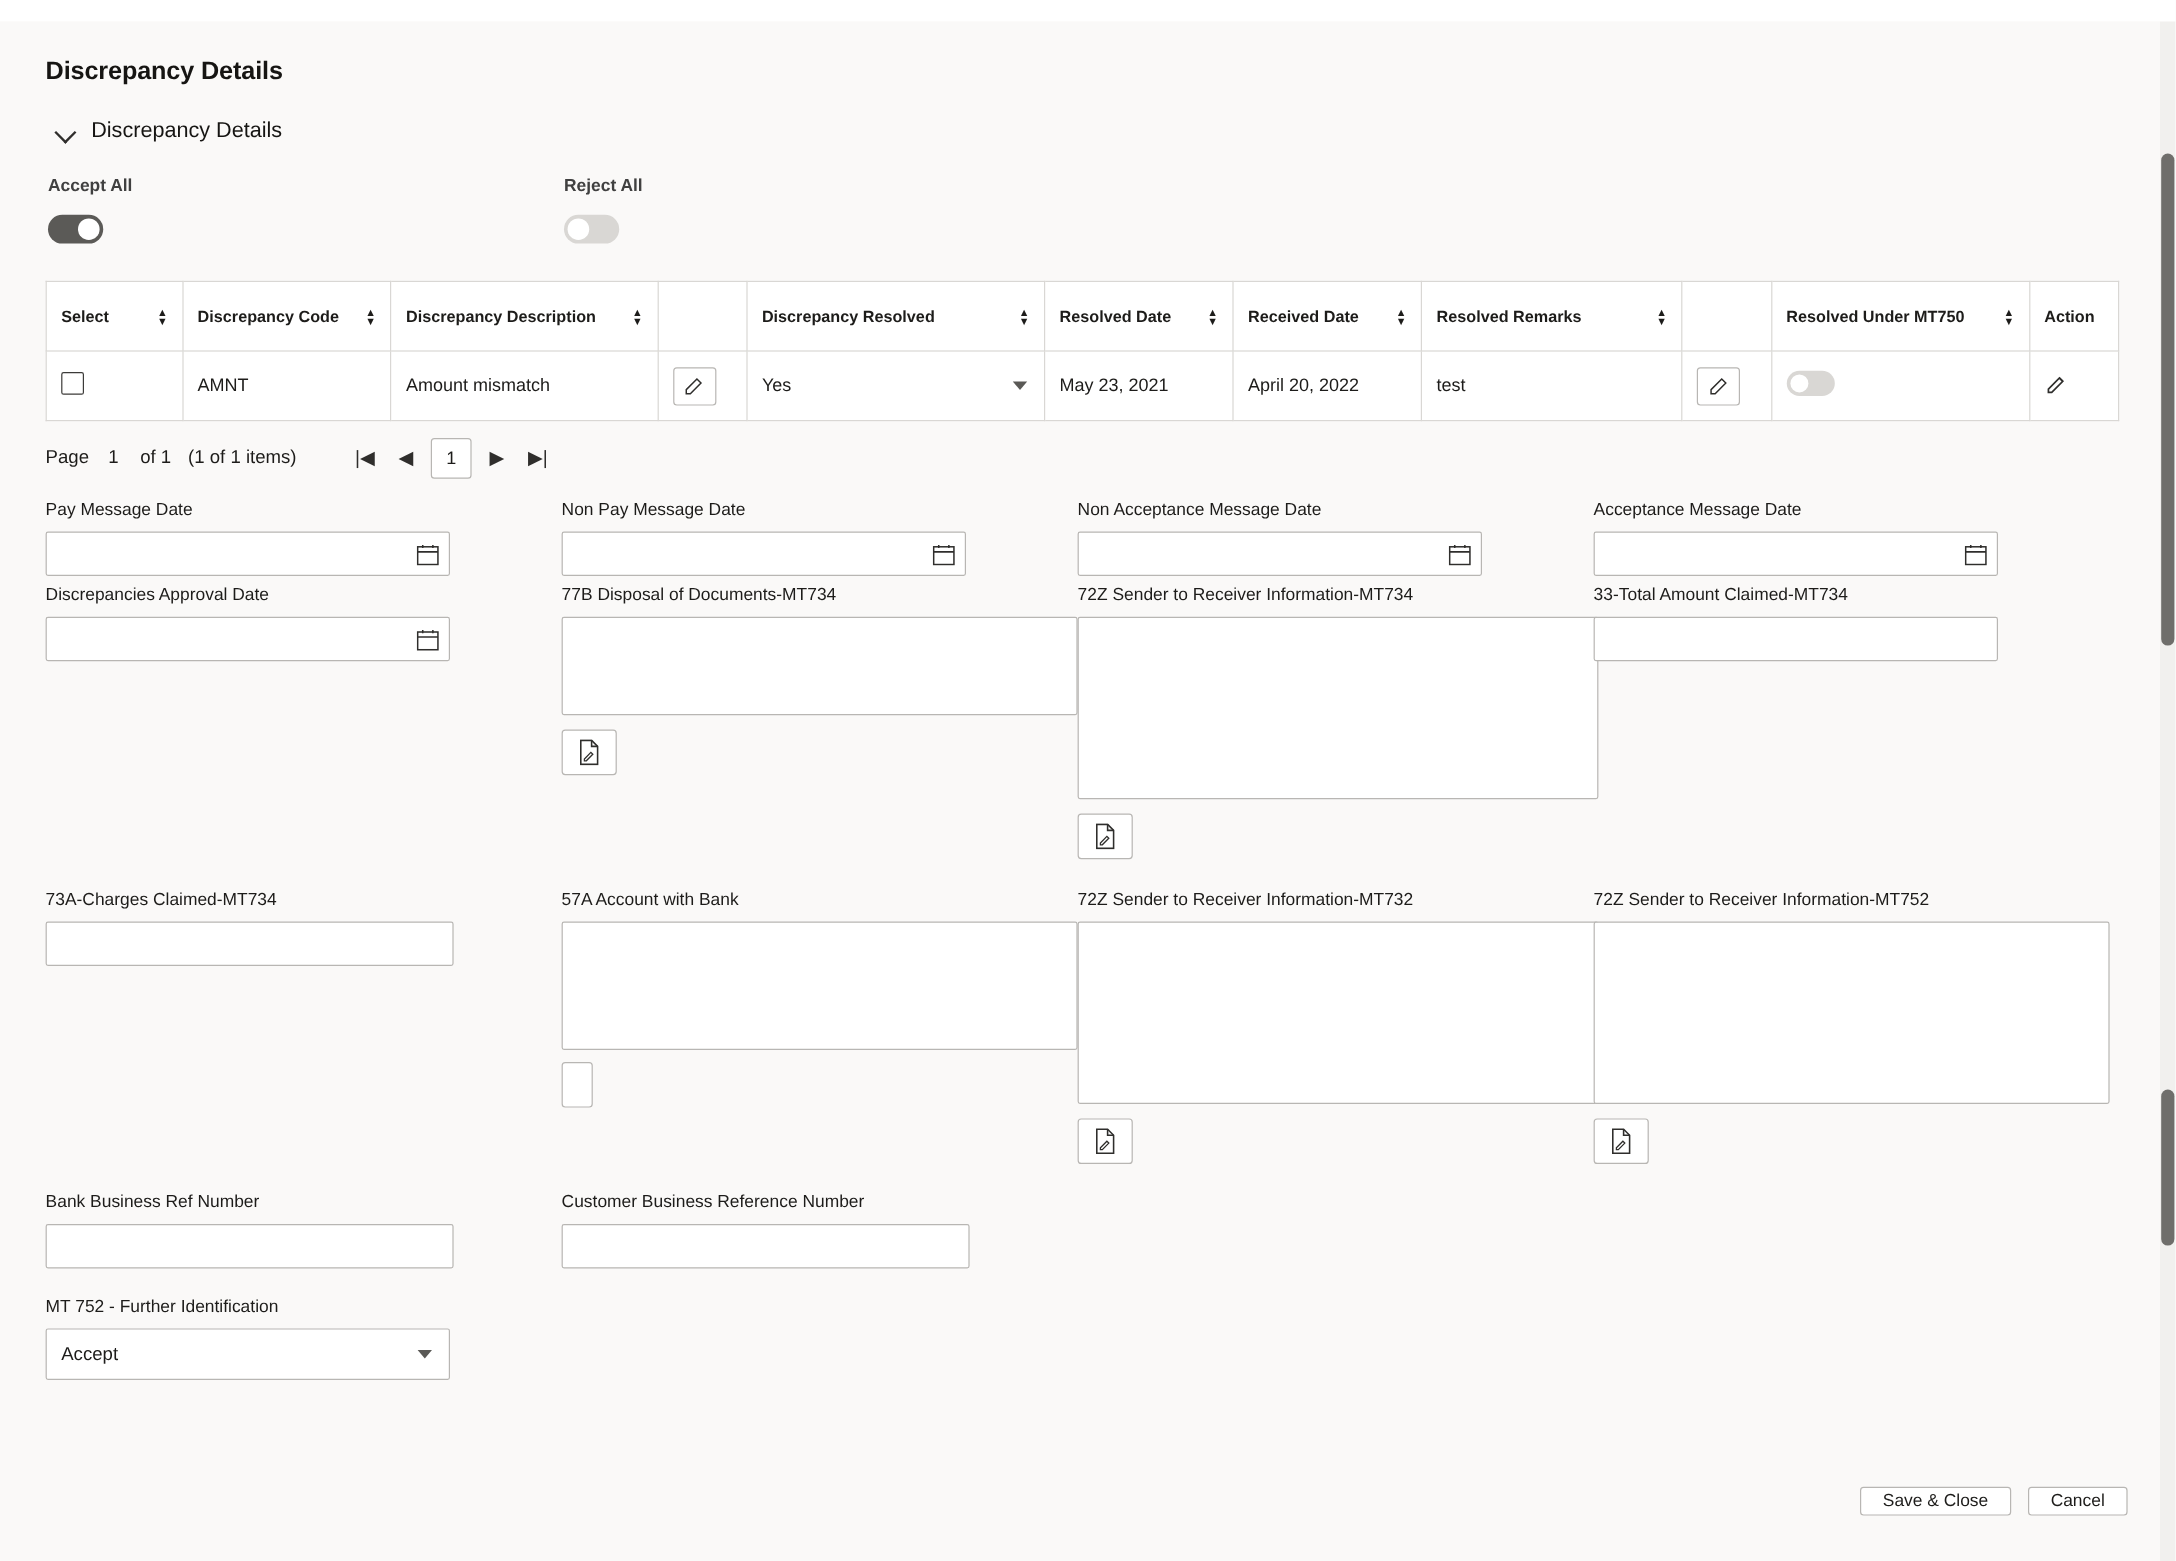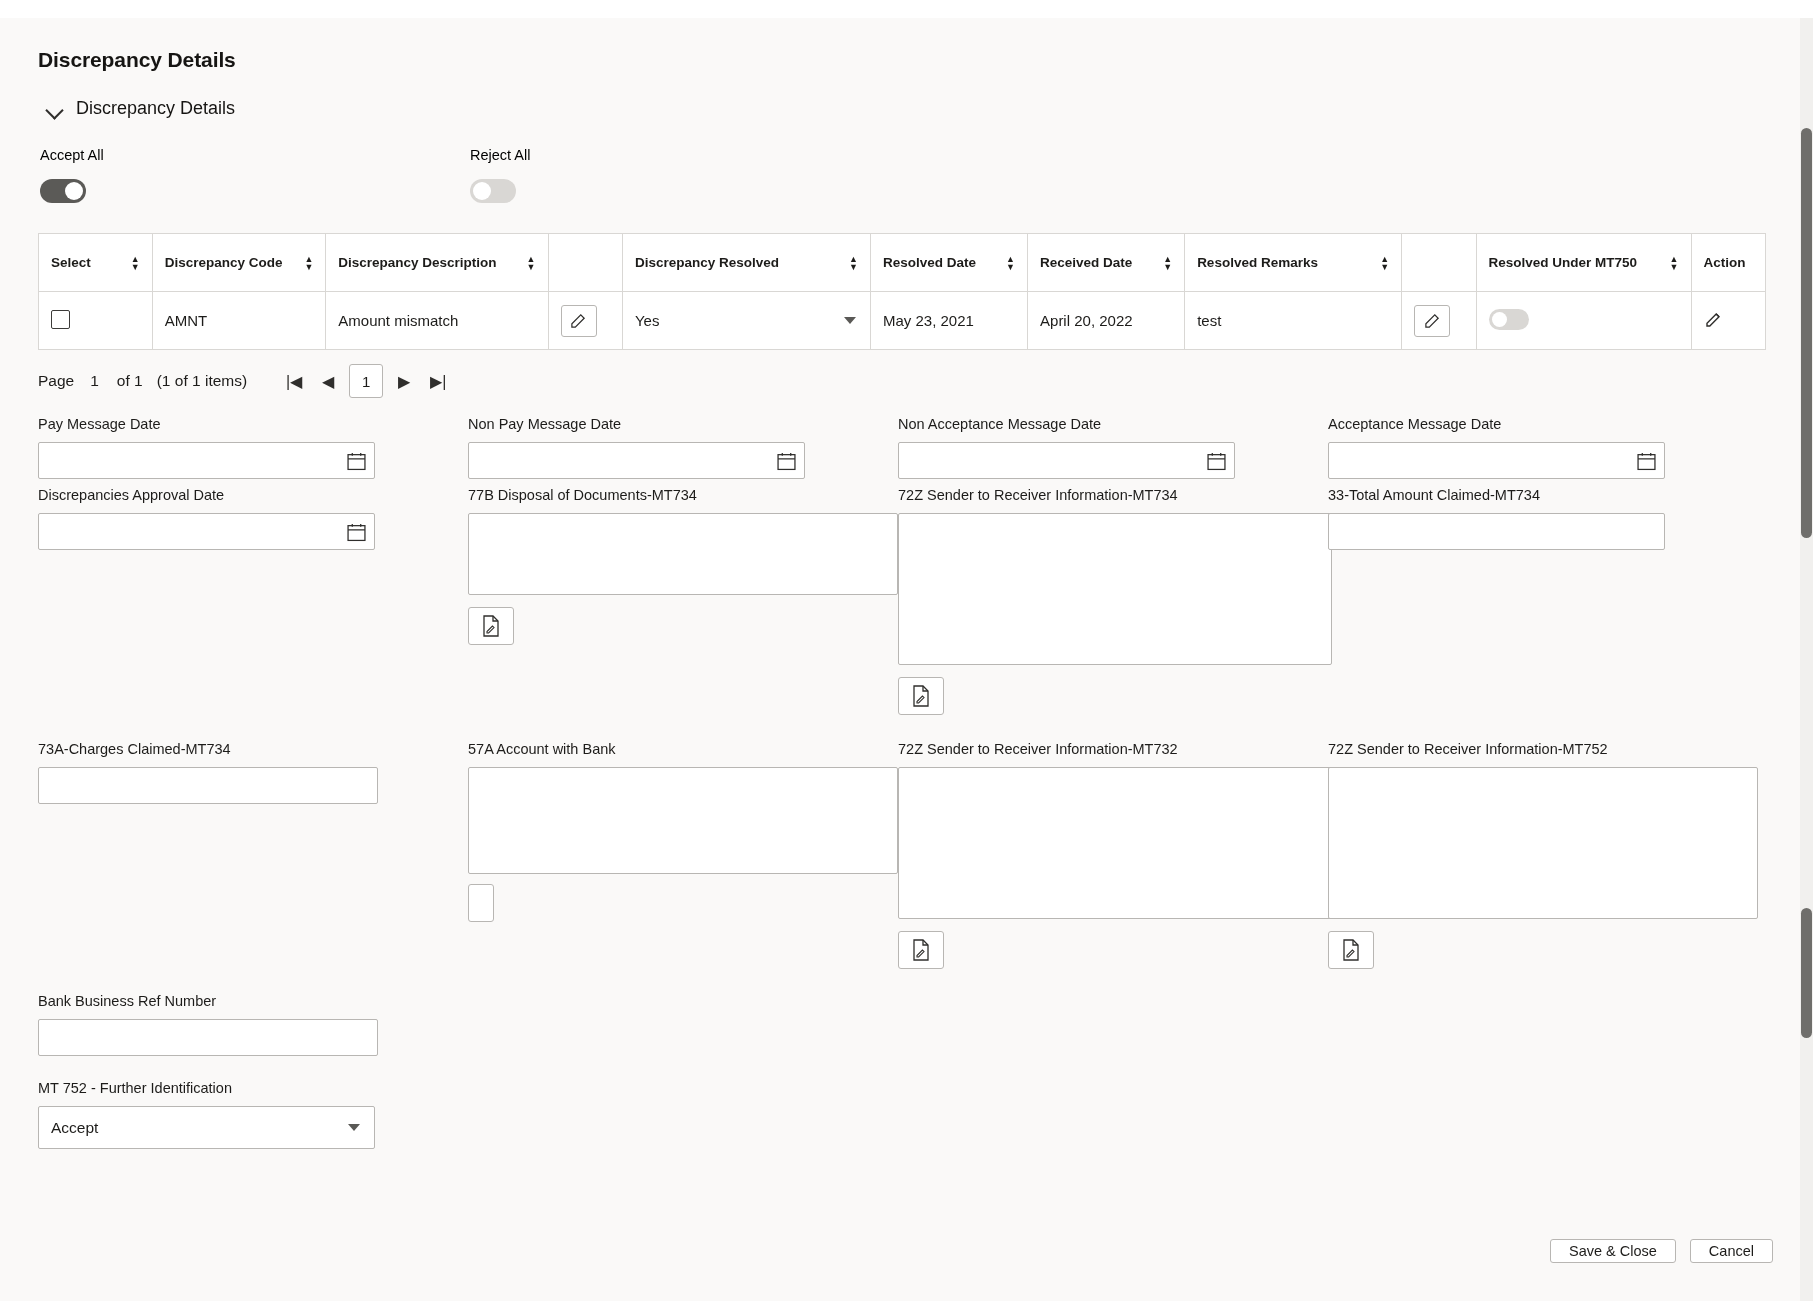--- a/index.html
+++ b/index.html
@@ -39,21 +39,21 @@
   .chev::before {
     content: ""; position: absolute; left: 2px; top: 4px;
     width: 11px; height: 11px;
     border-left: 2px solid #2f2e2c; border-bottom: 2px solid #2f2e2c;
     transform: rotate(-45deg);
   }
   .section-title { font-size: 18px; color: #161513; }
 
   .toggles-row { display: flex; margin: 28px 0 0 2px; }
   .toggle-block { width: 430px; }
-  .toggle-label { font-size: 14.5px; color: #000000; margin-bottom: 16px; }
+  .toggle-label { font-size: 14.5px; color: #404040; margin-bottom: 16px; font-weight: bold; }
   .switch {
     width: 46px; height: 24px; border-radius: 14px; position: relative;
     display: inline-block; cursor: pointer;
   }
   .switch.on { background: #5b5a57; }
   .switch.off { background: #d9d7d4; }
   .switch .knob {
     position: absolute; top: 3px; width: 18px; height: 18px; border-radius: 50%;
     background: #ffffff;
   }
@@ -99,21 +99,21 @@
   }
   .pencil { cursor: pointer; }
 
   
   .pager {
     display: flex; align-items: center; gap: 0; margin-top: 14px; font-size: 15.5px; color: #1d1c1a;
   }
   .pager .lbl { margin-right: 16px; }
   .pager .num { margin-right: 18px; }
   .pager .of { margin-right: 14px; }
-  .pager .cnt { margin-right: 30px; }
+  .pager .cnt { margin-right: 40px; }
   .pg-btn {
     width: 34px; height: 34px; display: inline-flex; align-items: center; justify-content: center;
     color: #2f2e2c; cursor: pointer; font-size: 16px;
   }
   .pg-cur {
     width: 34px; height: 34px; border: 1px solid #b8b6b3; border-radius: 3px;
     display: inline-flex; align-items: center; justify-content: center;
     font-size: 15px; margin: 0 4px; background: #fff; cursor: pointer;
   }
 
@@ -470,20 +470,24 @@
             </span>
           </div>
         </div>
       </div>
 
       <div class="frow" style="margin-top:24px;">
         <div class="fcol">
           <div class="flabel">Bank Business Ref Number</div>
           <div class="finput" style="width:340px;"></div>
         </div>
+        <div class="fcol">
+          <div class="flabel">Customer Business Reference Number</div>
+          <div class="finput" style="width:340px;"></div>
+        </div>
       </div>
 
       <div class="frow" style="margin-top:24px;">
         <div class="fcol">
           <div class="flabel">MT 752 - Further Identification</div>
           <div class="selectbox">
             <span>Accept</span>
             <span class="caret-dn"></span>
           </div>
         </div>

